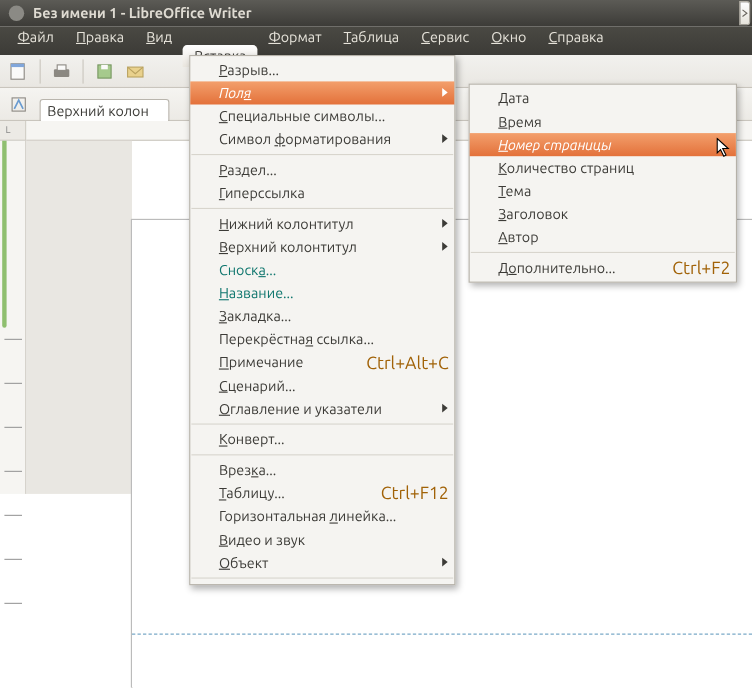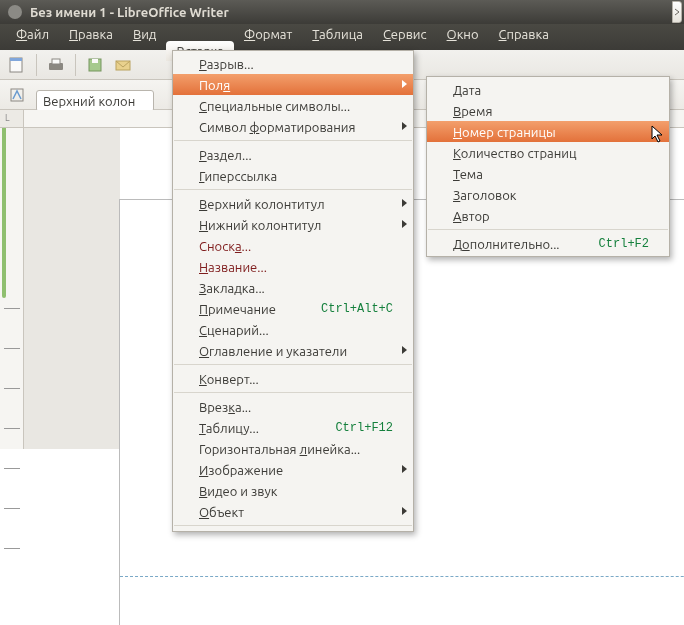--- a/index.html
+++ b/index.html
@@ -41,27 +41,27 @@
   .ruler-left .tick { position:absolute; left:4px; width:16px; height:1px; background:#999; }
   .page-shadow { position:absolute; left:120px; top:90px; width:700px; height:900px; background:#fff; box-shadow: -1px -1px 0 #bbb, 0 0 0 1px #d6d3cc; }
   .header-line { position:absolute; left:120px; right:-200px; top:466px; height:0; border-top:1px dashed #7aa9c7; }
   .gutter-shadow { position:absolute; left:24px; top:18px; width:96px; bottom:0; background:#e9e7e2; }
 
   .dropdown {
     position:absolute; background:#f5f4f1; border:1px solid #b5b1a8; box-shadow:2px 3px 6px rgba(0,0,0,.3);
     padding:2px 0;
   }
   .dropdown .row {
-    display:flex; align-items:center; height:21px; padding:0 20px 0 26px; color:#3c3b37;
+    display:flex; align-items:center; height:21px; padding:0 5px 0 26px; color:#3c3b37;
     white-space:nowrap; cursor:default; position:relative;
   }
-  .dropdown .row.disabled { color:#7f1d1d; }
-  .dropdown .row.hl { background:linear-gradient(to bottom,#f39f6c,#e3713a); color:#fff; }
+  .dropdown .row.disabled { color:#0f766e; }
+  .dropdown .row.hl { background:linear-gradient(to bottom,#f39f6c,#e3713a); color:#fff;font-style:italic; }
   .dropdown .row .ul { text-decoration:underline; }
-  .dropdown .row .shortcut { margin-left:auto; padding-left:24px; color:#15803d; font-size:12px;font-family:Liberation Mono, monospace;}
+  .dropdown .row .shortcut { margin-left:auto; padding-left:24px; color:#a16207; font-size:16px;}
   .dropdown .row .arrow { position:absolute; right:6px; top:6px; width:0;height:0;border-top:4px solid transparent;border-bottom:4px solid transparent;border-left:5px solid #3c3b37;}
   .dropdown .row.hl .arrow { border-left-color:#fff; }
   .dropdown hr { border:none; border-top:1px solid #d8d5cd; margin:3px 1px; }
 
   #menu-insert { left:172px; top:50px; width:242px; }
   #menu-fields { left:426px; top:76px; width:244px; }
   .ruler-corner span{font-size:9px;color:#888;position:absolute;left:5px;top:3px;}
   .cursor { position:absolute; left:651px; top:125px; width:14px; height:20px; pointer-events:none; }
   .overflow-indicator{position:absolute;right:2px;width:10px;height:22px;background:linear-gradient(to bottom,#fefefe,#e6e3db);border:1px solid #b5b1a8;border-radius:0 3px 3px 0;display:flex;align-items:center;justify-content:center;}
 </style>
@@ -169,37 +169,40 @@
       </div>
       <hr>
       <div class="row">
         <span><span class="ul">Р</span>аздел...</span>
       </div>
       <div class="row">
         <span><span class="ul">Г</span>иперссылка</span>
       </div>
       <hr>
       <div class="row">
+        <span><span class="ul">Н</span>ижний колонтитул</span>
+        <span class="arrow"></span>
+      </div>
+      <div class="row">
         <span><span class="ul">В</span>ерхний колонтитул</span>
-        <span class="arrow"></span>
-      </div>
-      <div class="row">
-        <span><span class="ul">Н</span>ижний колонтитул</span>
         <span class="arrow"></span>
       </div>
       <div class="row disabled">
         <span>Сноск<span class="ul">а</span>...</span>
       </div>
       <div class="row disabled">
         <span><span class="ul">Н</span>азвание...</span>
       </div>
       <div class="row">
         <span><span class="ul">З</span>акладка...</span>
       </div>
       <div class="row">
+        <span>Перекрёстна<span class="ul">я</span> ссылка...</span>
+      </div>
+      <div class="row">
         <span><span class="ul">П</span>римечание</span>
         <span class="shortcut">Ctrl+Alt+C</span>
       </div>
       <div class="row">
         <span><span class="ul">С</span>ценарий...</span>
       </div>
       <div class="row">
         <span><span class="ul">О</span>главление и указатели</span>
         <span class="arrow"></span>
       </div>
@@ -210,24 +213,20 @@
       <hr>
       <div class="row">
         <span>Врез<span class="ul">к</span>а...</span>
       </div>
       <div class="row">
         <span><span class="ul">Т</span>аблицу...</span>
         <span class="shortcut">Ctrl+F12</span>
       </div>
       <div class="row">
         <span>Горизонтальная <span class="ul">л</span>инейка...</span>
-      </div>
-      <div class="row">
-        <span><span class="ul">И</span>зображение</span>
-        <span class="arrow"></span>
       </div>
       <div class="row">
         <span><span class="ul">В</span>идео и звук</span>
       </div>
       <div class="row">
         <span><span class="ul">О</span>бъект</span>
         <span class="arrow"></span>
       </div>
       <hr>
     </div>

